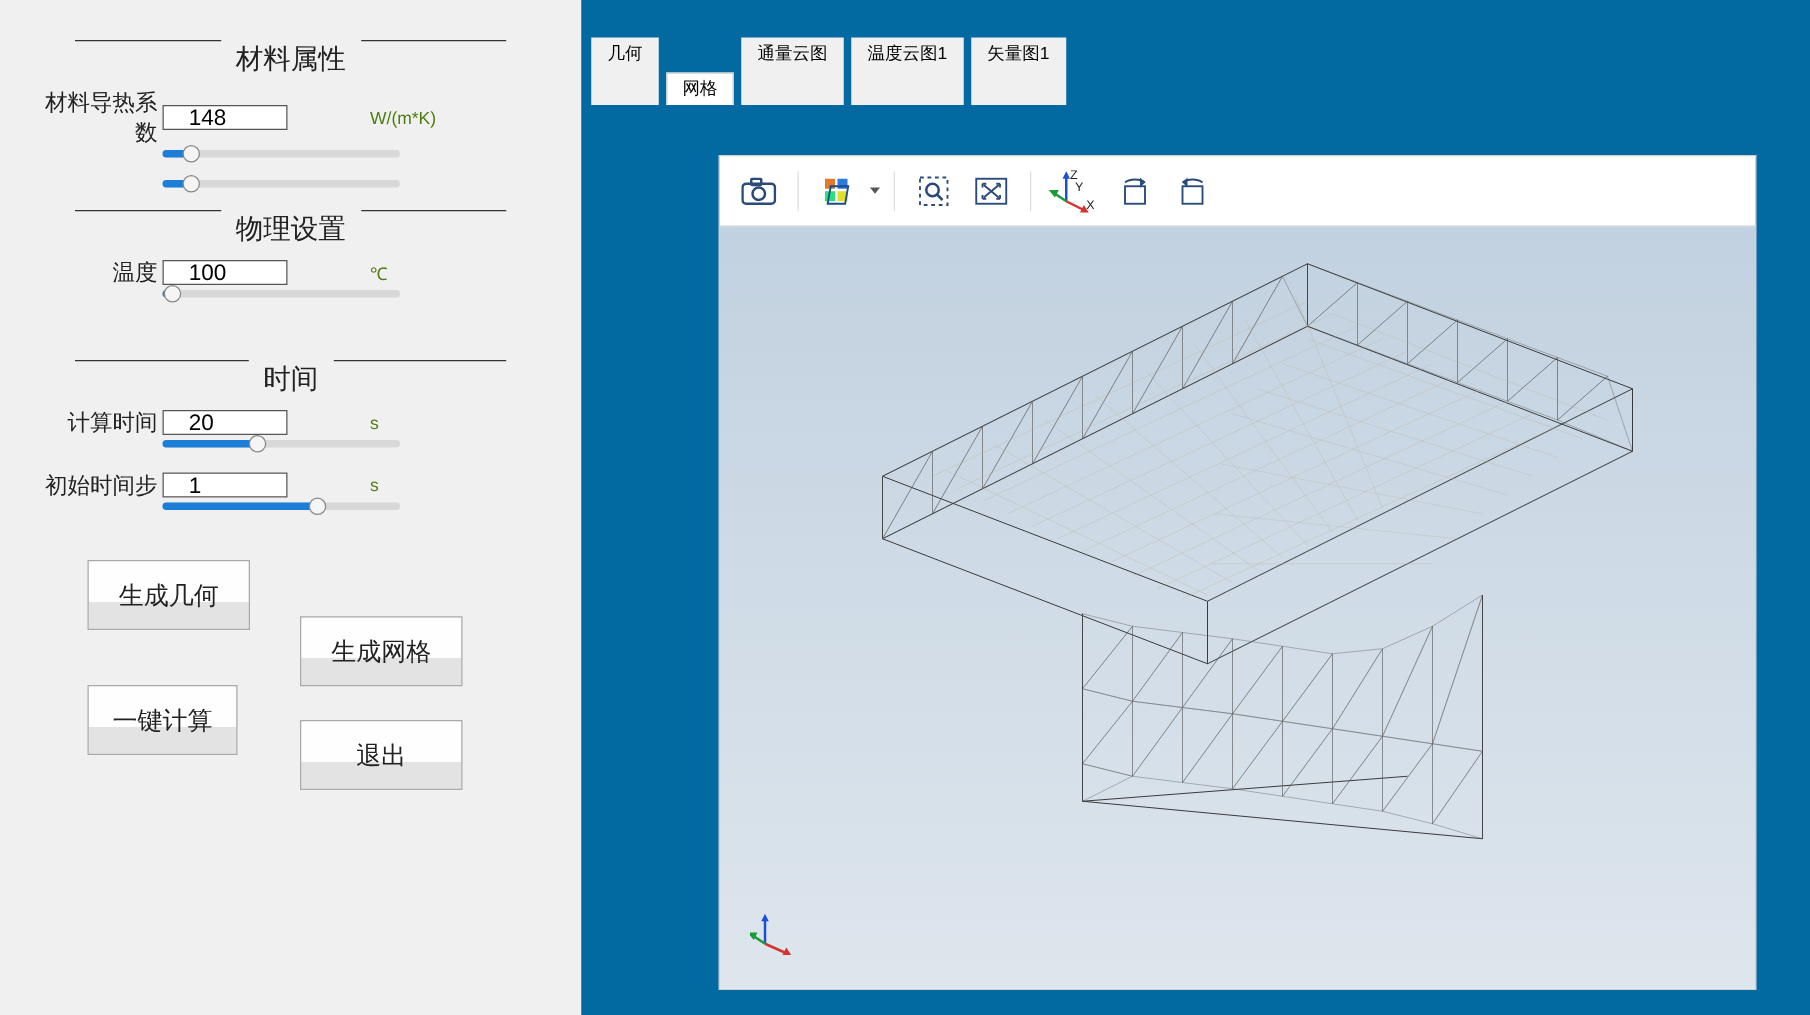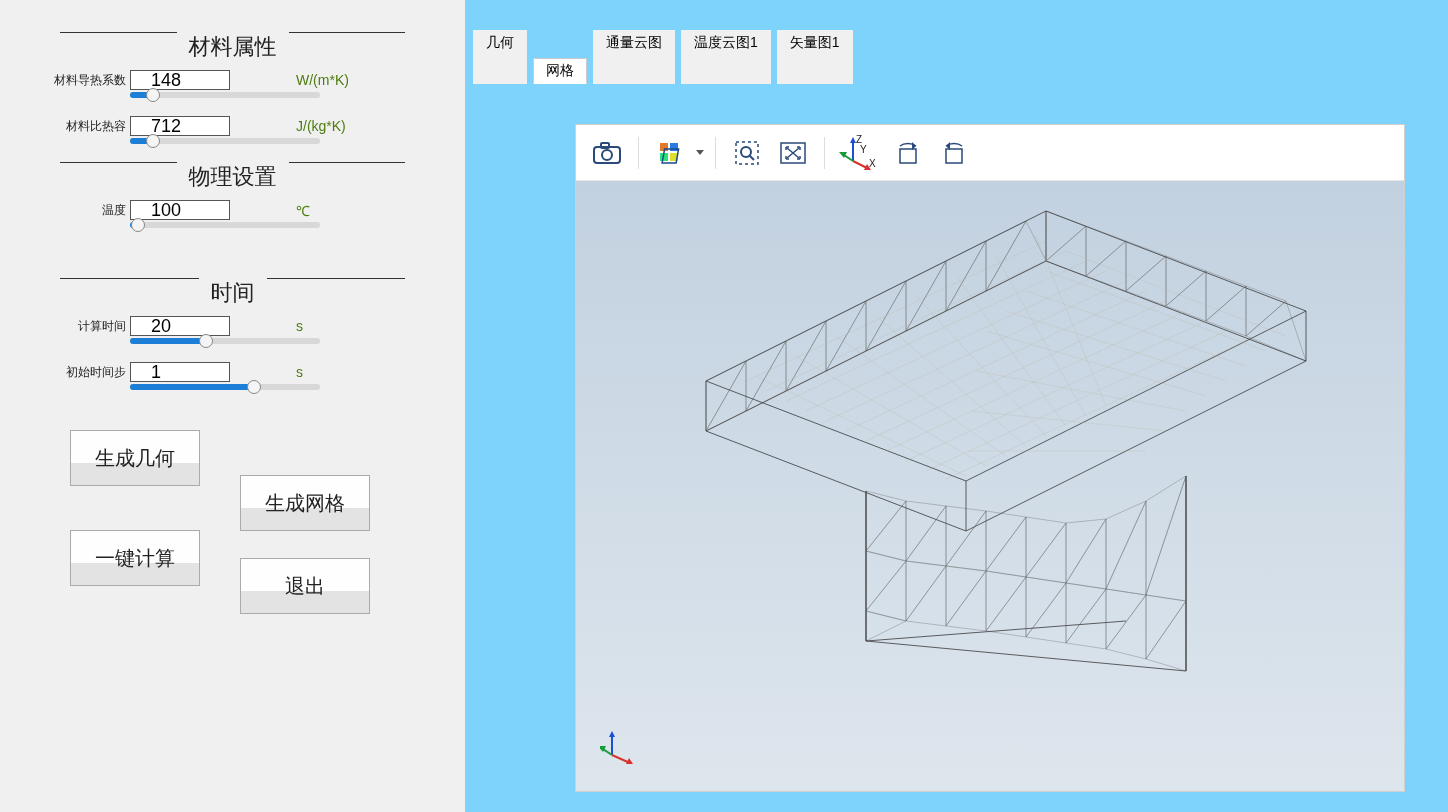--- a/index.html
+++ b/index.html
@@ -36,21 +36,21 @@
   color: #222;
 }
 .field-row {
   display: flex;
   align-items: center;
   margin: 6px 0 2px 0;
 }
 .field-label {
   width: 85px;
   text-align: right;
-  font-size: 12px;
+  font-size: 18px;
   color: #222;
   padding-right: 4px;
 }
 .field-label.wide { width: 100px; }
 .field-input {
   width: 100px;
   height: 20px;
   border: 1px solid #555;
   background: #fff;
   font-size: 18px;
@@ -104,26 +104,26 @@
   font-size: 20px;
   color: #222;
   cursor: pointer;
   display: flex;
   align-items: center;
   justify-content: center;
   font-family: inherit;
 }
 .btn-1 { left: 40px; top: 0; width: 130px; height: 56px; }
 .btn-2 { left: 210px; top: 45px; width: 130px; height: 56px; }
-.btn-3 { left: 40px; top: 100px; width: 130px; height: 56px; }
+.btn-3 { left: 40px; top: 100px; width: 120px; height: 56px; }
 .btn-4 { left: 210px; top: 128px; width: 130px; height: 56px; }
 
 .right-panel {
   flex: 1;
-  background: #7dd3fc;
+  background: #0369a1;
   display: flex;
   flex-direction: column;
   padding-top: 30px;
 }
 .tabs {
   display: flex;
   gap: 6px;
   padding-left: 8px;
   font-size: 14px;
 }
@@ -222,25 +222,20 @@
       <input class="field-input" value="148" style="">
       <div class="field-unit">W/(m*K)</div>
     </div>
     <div class="slider-wrap">
       <div class="slider-track">
           <div class="slider-fill" style="width:12%"></div>
           <div class="slider-thumb" style="left:12%"></div>
         </div>
     </div>
 
-    <div class="field-row">
-      <div class="field-label wide">材料比热容</div>
-      <input class="field-input" value="712" style="">
-      <div class="field-unit">J/(kg*K)</div>
-    </div>
     <div class="slider-wrap">
       <div class="slider-track">
           <div class="slider-fill" style="width:12%"></div>
           <div class="slider-thumb" style="left:12%"></div>
         </div>
     </div>
 
     <div class="section-header">
       <div class="line"></div>
       <div class="title">物理设置</div>

